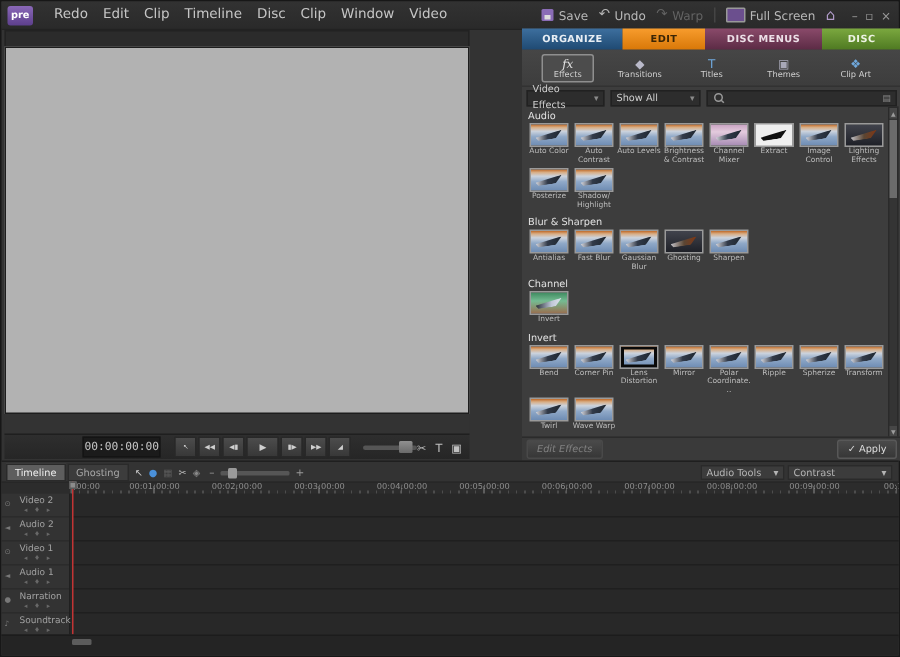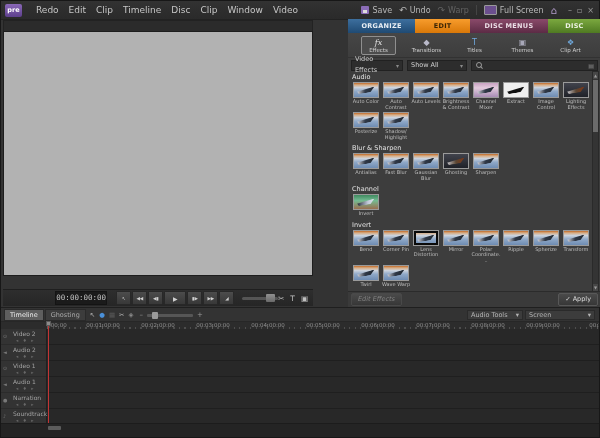--- a/index.html
+++ b/index.html
@@ -362,21 +362,21 @@
       <span class="zoom-sign">–</span>
       <div id="zoom-slider">
         <div id="zoom-thumb"></div>
       </div>
       <span class="zoom-sign">+</span>
       <div class="dd" id="audio-tools">
         <span>Audio Tools</span>
         <span>▾</span>
       </div>
       <div class="dd" id="markers">
-        <span>Screen</span>
+        <span>Contrast</span>
         <span>▾</span>
       </div>
     </div>
     <div id="ruler">
       <div id="ticks-minor"></div>
       <div id="ticks-major"></div>
       <div id="ruler-labels">
           <span class="ruler-label" style="left: 48px;">;00:00</span>
           <span class="ruler-label" style="left: 102px; transform: translateX(-50%);">00:01:00:00</span>
           <span class="ruler-label" style="left: 157px; transform: translateX(-50%);">00:02:00:00</span>

